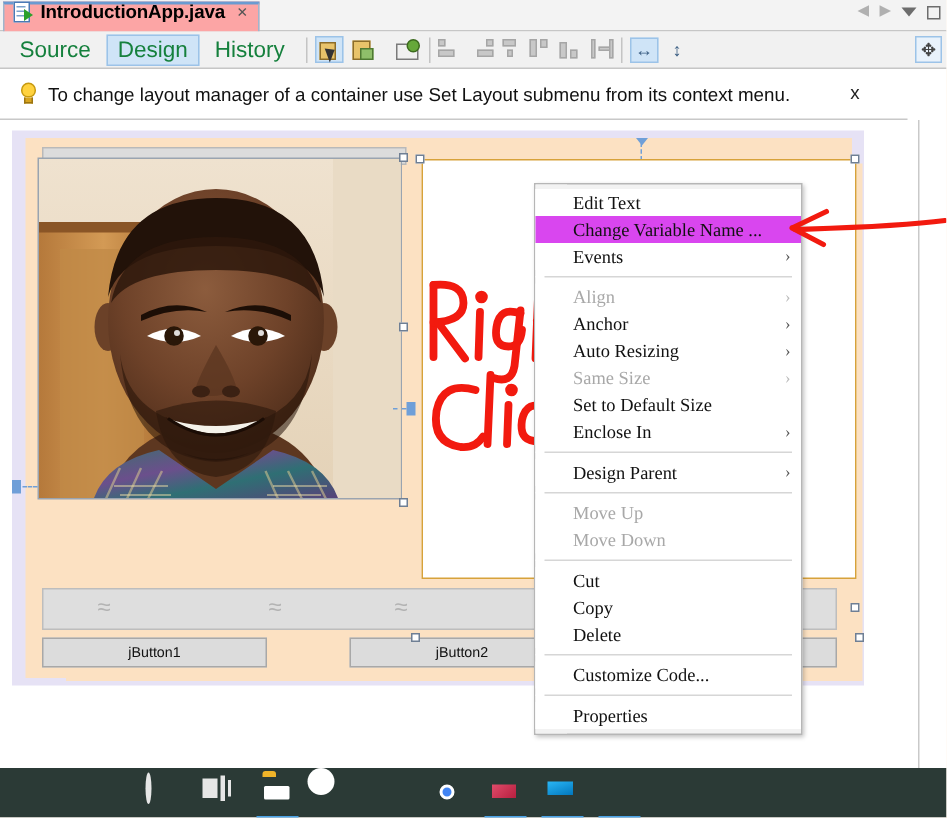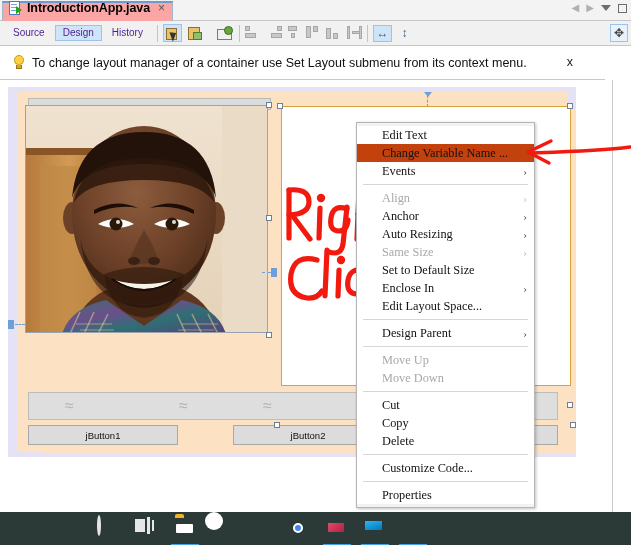--- a/index.html
+++ b/index.html
@@ -67,21 +67,21 @@
             border-right: 5px solid transparent; border-top: 6px solid #6d6d6d; }
 
   
   .toolbar {
     position: absolute; left: 0; top: 21px; width: 631px; height: 25px;
     background: #f1f1f1;
     border-bottom: 1px solid #c6c6c6;
     display: flex; align-items: center;
   }
   .modetab {
-    font-size: 10px; color: #4c1d95;
+    font-size: 15px; color: #15803d;
     padding: 3px 8px 3px 8px; margin: 0 1px;
     line-height: 1; white-space: nowrap;
   }
   .modetab.active {
     background: #cfe4f7; border: 1px solid #9cc3e8;
     padding: 2px 7px;
   }
   .tbsep { width: 1px; height: 17px; background: #c4c4c4; margin: 0 5px; }
   .tbgrp { display: flex; align-items: center; gap: 3px; }
   .tbicon {
@@ -260,21 +260,21 @@
     background:#f2f2f2;
   }
   .ctxmenu .body { position:relative; background:#ffffff; }
   .mi {
     position: relative; height: 18px; line-height: 18px;
     padding-left: 25px; padding-right: 18px;
     font-size: 12.3px; color: #111; white-space: nowrap;
     background: #ffffff;
     font-family: Liberation Serif, serif;
   }
-  .mi.hl { background: #c2410c; }
+  .mi.hl { background: #d946ef; }
   .mi.disabled { color: #a8a8a8; }
   .mi .sub {
     position:absolute; right:7px; top:0; line-height:18px;
     font-size:11px; color:#555;
   }
   .mi.disabled .sub { color:#bbb; }
   .msep {
     height:1px; margin:4px 6px 4px 6px; background:#d6d6d6;
   }
   .msep-wrap { background:#ffffff; }
@@ -571,21 +571,20 @@
         <div class="mi"><span>Events</span><span class="sub">›</span></div>
         <div class="msep-wrap">
           <div class="msep"></div>
         </div>
         <div class="mi disabled"><span>Align</span><span class="sub">›</span></div>
         <div class="mi"><span>Anchor</span><span class="sub">›</span></div>
         <div class="mi"><span>Auto Resizing</span><span class="sub">›</span></div>
         <div class="mi disabled"><span>Same Size</span><span class="sub">›</span></div>
         <div class="mi"><span>Set to Default Size</span></div>
         <div class="mi"><span>Enclose In</span><span class="sub">›</span></div>
-        <div class="mi"><span>Edit Layout Space...</span></div>
         <div class="msep-wrap">
           <div class="msep"></div>
         </div>
         <div class="mi"><span>Design Parent</span><span class="sub">›</span></div>
         <div class="msep-wrap">
           <div class="msep"></div>
         </div>
         <div class="mi disabled"><span>Move Up</span></div>
         <div class="mi disabled"><span>Move Down</span></div>
         <div class="msep-wrap">

